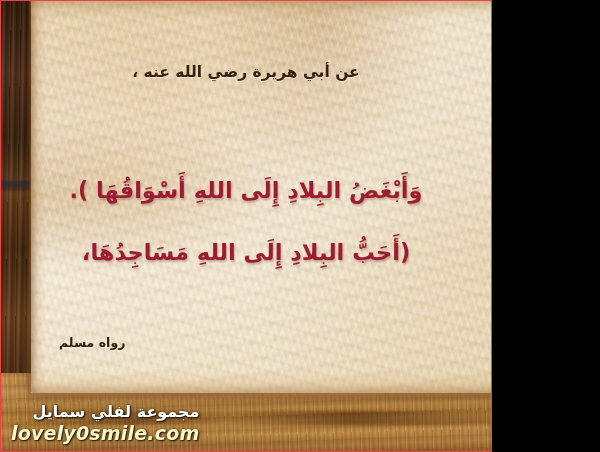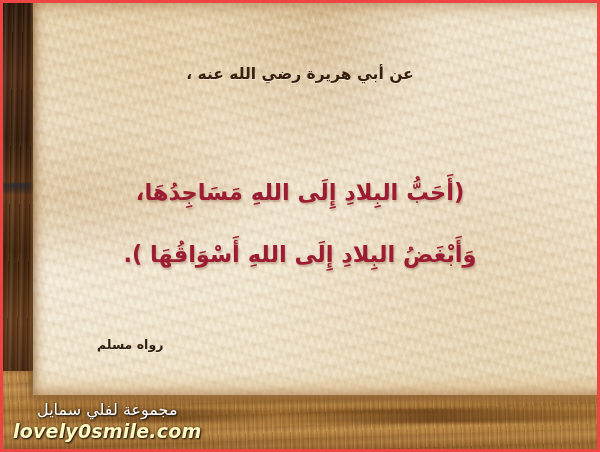--- a/index.html
+++ b/index.html
@@ -3,25 +3,25 @@
 <meta charset="utf-8">
 <style>
   html, body {
     margin: 0;
     padding: 0;
     background: #000;
   }
 
   #canvas {
     position: relative;
-    width: 600px;
+    width: 492px;
     height: 452px;
     overflow: hidden;
     box-sizing: border-box;
-    border: 3px solid #ef4444;
+    border: 1px solid #ef4444;
     font-family: "DejaVu Sans", sans-serif;
     background: #6b4522;
   }
 
   
   .wood-base {
     position: absolute;
     inset: 0;
     background:
       repeating-linear-gradient(92deg,
@@ -212,39 +212,37 @@
     position: absolute;
     left: 58px;
     top: 334px;
     color: #2e1c0e;
     font-size: 12.5px;
     font-weight: bold;
     letter-spacing: 0.2px;
     text-shadow: 0 1px 0 rgba(255,250,240,0.5);
     z-index: 6;
     white-space: nowrap;
-    margin-left: 36px;
   }
 
   
   .watermark {
     position: absolute;
     left: 10px;
     bottom: 6px;
     z-index: 8;
   }
   .wm-arabic {
     color: #ffffff;
     font-size: 16px;
-    font-weight: normal;
+    font-weight: bold;
     line-height: 20px;
     letter-spacing: 0.4px;
     text-shadow: 1px 1px 2px rgba(0,0,0,0.85), 0 0 3px rgba(0,0,0,0.6);
     white-space: nowrap;
-    text-align: center;
   }
   .wm-url {
     color: #fef9c3;
     font-family: "DejaVu Sans", sans-serif;
     font-size: 19px;
     font-style: italic;
     font-weight: bold;
     line-height: 23px;
     letter-spacing: 0.2px;
     text-shadow: 1px 1px 2px rgba(0,0,0,0.85), 0 0 3px rgba(0,0,0,0.55);
@@ -270,22 +268,22 @@
     <div class="tear-left"></div>
     <div class="tear-top"></div>
     <div class="tear-bottom"></div>
   </div>
 
   <div class="header-block">
     <div class="arabic header-line">عن أبي هريرة  رضي الله عنه ،</div>
   </div>
 
   <div class="hadith-block">
+    <div class="arabic hadith-line">وَأَبْغَضُ البِلادِ إِلَى اللهِ أَسْوَاقُهَا ).</div>
     <div class="arabic hadith-line">(أَحَبُّ البِلادِ إِلَى اللهِ مَسَاجِدُهَا،</div>
-    <div class="arabic hadith-line">وَأَبْغَضُ البِلادِ إِلَى اللهِ أَسْوَاقُهَا ).</div>
   </div>
 
   <div class="arabic narrator">رواه مسلم</div>
 
   <div class="watermark">
     <div class="arabic wm-arabic">مجموعة لفلي سمايل</div>
     <div class="wm-url">lovely0smile.com</div>
   </div>
 
 </div>

